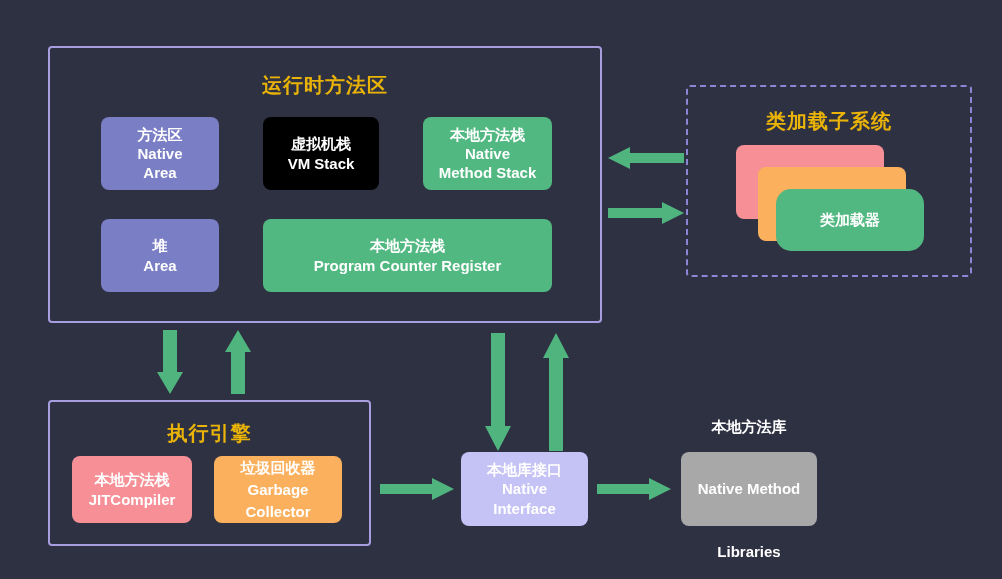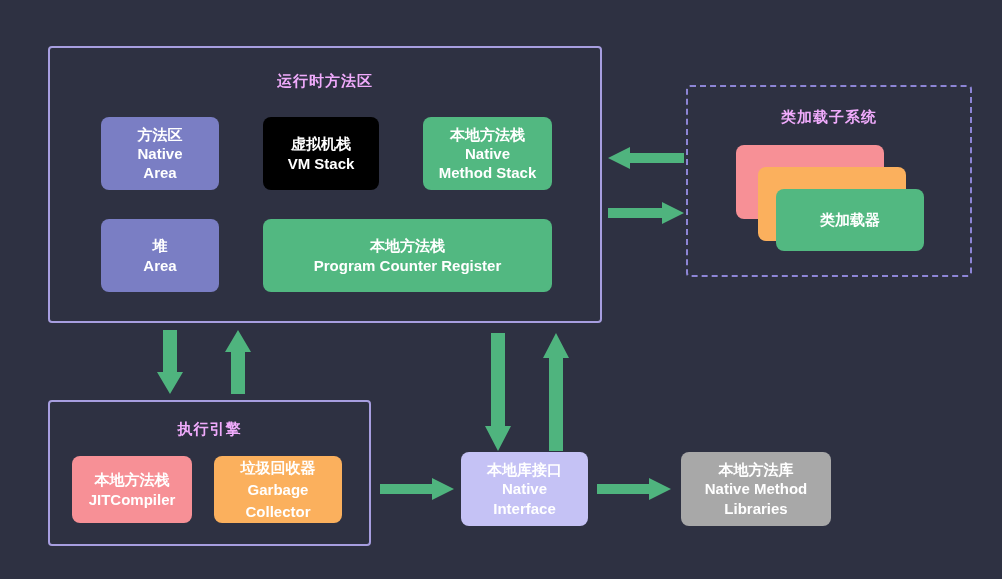--- a/index.html
+++ b/index.html
@@ -16,22 +16,22 @@
     position: absolute;
     border-radius: 4px;
   }
   .region-solid { border: 2px solid #a79ee0; }
   .region-dashed { border: 2px dashed #8d85d6; }
 
   .region-title {
     position: absolute;
     left: 0; right: 0;
     text-align: center;
-    color: #f0abfc;
-    font-size: 15px;
+    color: #eab308;
+    font-size: 20px;
     font-weight: bold;
     letter-spacing: 1px;
   }
 
   .card {
     position: absolute;
     border-radius: 8px;
     display: flex;
     flex-direction: column;
     align-items: center;
@@ -84,21 +84,21 @@
     <span class="ln">本地方法栈</span>
     <span class="ln">Program Counter Register</span>
   </div>
 
   <div class="region region-dashed" style="left:686px; top:85px; width:286px; height:192px;">
     <div class="region-title" style="top:21px;">类加载子系统</div>
   </div>
 
   <div class="card" style="left:736px; top:145px; width:148px; height:74px; background:#f79096;"></div>
   <div class="card" style="left:758px; top:167px; width:148px; height:74px; background:#fbb05d;"></div>
-  <div class="card" style="left:776px; top:189px; width:148px; height:62px; background:#52b881;">
+  <div class="card" style="left:776px; top:189px; width:148px; height:62px; background:#52b881;border-radius:15px;">
     <span class="ln">类加载器</span>
   </div>
 
   <div class="region region-solid" style="left:48px; top:400px; width:323px; height:146px;">
     <div class="region-title" style="top:18px;">执行引擎</div>
   </div>
 
   <div class="card" style="left:72px; top:456px; width:120px; height:67px; background:#f79096;">
     <span class="ln">本地方法栈</span>
     <span class="ln">JITCompiler</span>
@@ -109,21 +109,21 @@
     <span class="ln">Garbage</span>
     <span class="ln">Collector</span>
   </div>
 
   <div class="card" style="left:461px; top:452px; width:127px; height:74px; background:#c5c2f5;">
     <span class="ln">本地库接口</span>
     <span class="ln">Native</span>
     <span class="ln">Interface</span>
   </div>
 
-  <div class="card" style="left:681px; top:452px; width:150px; height:74px; background:#a8a8a8;">
+  <div class="card" style="left:681px; top:452px; width:136px; height:74px; background:#a8a8a8;gap:43px;">
     <span class="ln">本地方法库</span>
     <span class="ln">Native Method</span>
     <span class="ln">Libraries</span>
   </div>
 
   <div class="arrow" style="left:608px; top:146px; width:76px; height:24px;">
     <svg width="76" height="24" viewBox="0 0 76 24">
       <polygon points="0,12 22,1 22,7 76,7 76,17 22,17 22,23" fill="#4fb47e"></polygon>
     </svg>
   </div>

